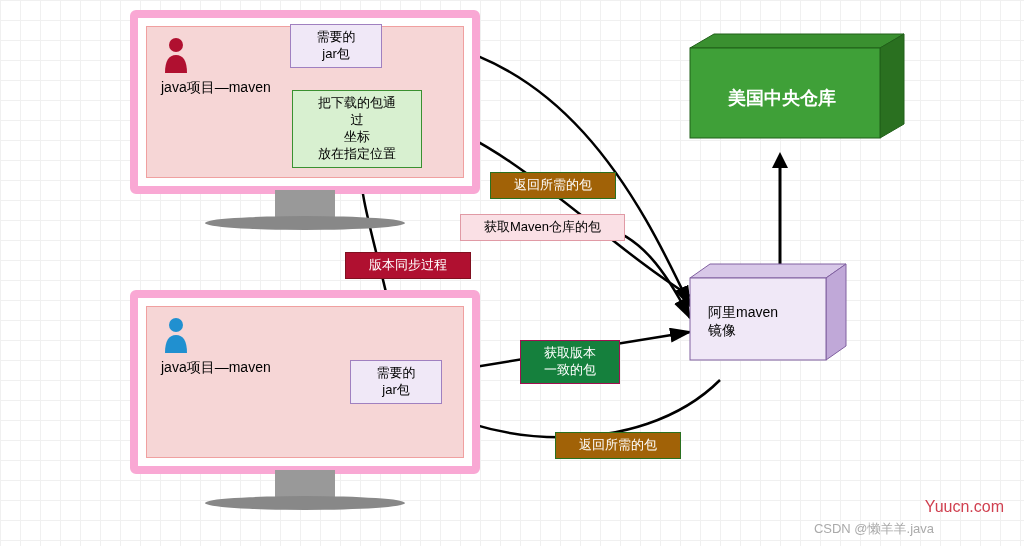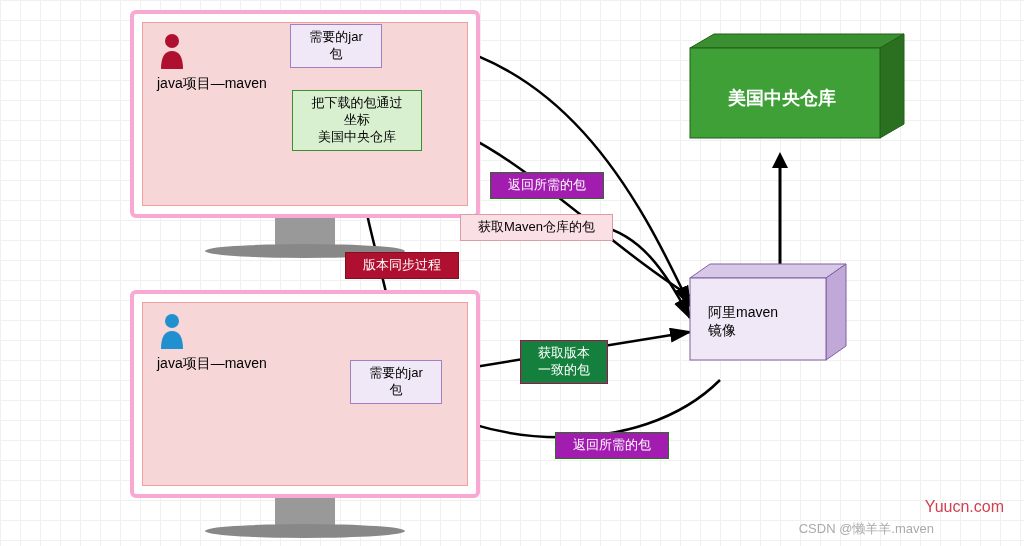--- a/index.html
+++ b/index.html
@@ -2,34 +2,34 @@
 <html><head>
 <meta charset="utf-8">
 <style>
 *{box-sizing:border-box;margin:0;padding:0}
 body{width:1024px;height:546px;font-family:Arial,"Microsoft YaHei",sans-serif;font-size:13px;position:relative;background:#fff}
 .grid{position:absolute;inset:0;background-image:linear-gradient(#f0f0f0 1px,transparent 1px),linear-gradient(90deg,#f0f0f0 1px,transparent 1px);background-size:20px 20px;z-index:0}
 .stage{position:absolute;inset:0;z-index:1}
 svg.arrows{position:absolute;inset:0;z-index:5;pointer-events:none}
 
 
-.monitor{position:absolute;width:350px;height:208px;border:4px solid #f9a8d4;border-radius:6px;background:#fff;z-index:10}
+.monitor{position:absolute;width:350px;height:184px;border:8px solid #f9a8d4;border-radius:6px;background:#fff;z-index:10}
 .monitor-inner{position:absolute;inset:8px;background:#f6d6d6;border:1px solid #f0a0a0}
 .stand-neck{position:absolute;width:60px;height:28px;background:#999;left:50%;transform:translateX(-50%);bottom:-32px;z-index:9}
 .stand-base{position:absolute;width:200px;height:14px;background:#888;border-radius:50%;left:50%;transform:translateX(-50%);bottom:-44px;z-index:9}
 
 .person-icon svg{width:30px;height:36px}
 .person-red{position:absolute;left:14px;top:10px}
 .person-blue{position:absolute;left:14px;top:10px}
 .proj-label{position:absolute;left:14px;top:52px;font-size:14px}
 
-.box{position:absolute;border:1px solid;padding:4px 17px;text-align:center;line-height:1.3;z-index:12}
+.box{position:absolute;border:1px solid;padding:4px 23px;text-align:center;line-height:1.3;z-index:12}
 .lav{background:#f0e8f7;border-color:#a080c0}
 .grn{background:#d8f0d0;border-color:#3a9030}
-.grn-solid{background:#a21caf;color:#fff;border-color:#2a7020}
+.grn-solid{background:#a16207;color:#fff;border-color:#2a7020}
 .red-solid{background:#b01030;color:#fff;border-color:#801020}
 .pink-solid{background:#15803d;color:#fff;border-color:#a01050}
 .pink-lt{background:#fae0e5;border-color:#e09aa5}
 
 
 .cube{position:absolute;z-index:10}
 
 .watermark1{position:absolute;right:20px;bottom:30px;color:#d04050;font-weight:normal;font-size:16px;z-index:30}
 .watermark2{position:absolute;right:90px;bottom:8px;color:#aaa;font-size:13px;z-index:30}
 </style>
@@ -49,21 +49,21 @@
     </span>
     <div class="proj-label">java项目—maven</div>
   </div>
   <div class="stand-neck"></div>
   <div class="stand-base"></div>
 </div>
 
 <div class="box lav" style="left:290px;top:24px;width:92px">需要的jar包</div>
 <div class="box grn" style="left:292px;top:90px;width:130px;white-space:pre-line">把下载的包通过
 坐标
-美国中央仓库</div>
+放在指定位置</div>
 
 <div class="monitor" style="left:130px;top:290px">
   <div class="monitor-inner">
     <span class="person-icon person-blue">
       <svg viewBox="0 0 30 36">
             <circle cx="15" cy="8" r="7" fill="#2090d0"></circle>
             <path d="M4 36 Q4 18 15 18 Q26 18 26 36 Z" fill="#2090d0"></path>
           </svg>
     </span>
     <div class="proj-label">java项目—maven</div>
@@ -120,15 +120,15 @@
   <path d="M444 372 L 690 332" stroke="#000" stroke-width="2.5" fill="none" marker-end="url(#arr)"></path>
 
   <path d="M720 380 C 640 460, 480 450, 400 388" stroke="#000" stroke-width="2.5" fill="none" marker-end="url(#arr)"></path>
 
   <line x1="780" y1="160" x2="780" y2="272" stroke="#000" stroke-width="3"></line>
   <path d="M772 168 L780 152 L788 168 Z" fill="#000"></path>
   <path d="M772 264 L780 280 L788 264 Z" fill="#000"></path>
 </svg>
 
 <div class="watermark1">Yuucn.com</div>
-<div class="watermark2">CSDN @懒羊羊.maven</div>
+<div class="watermark2">CSDN @懒羊羊.java</div>
 
 </div>
 
 </body></html>

